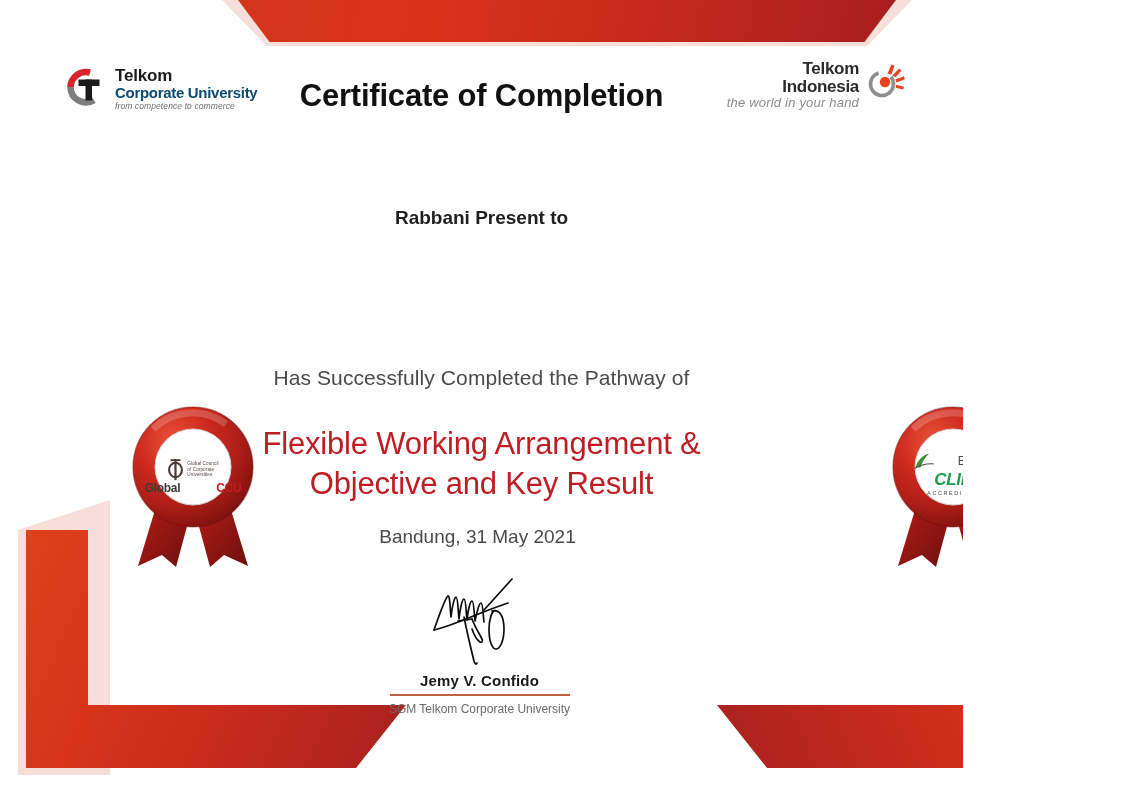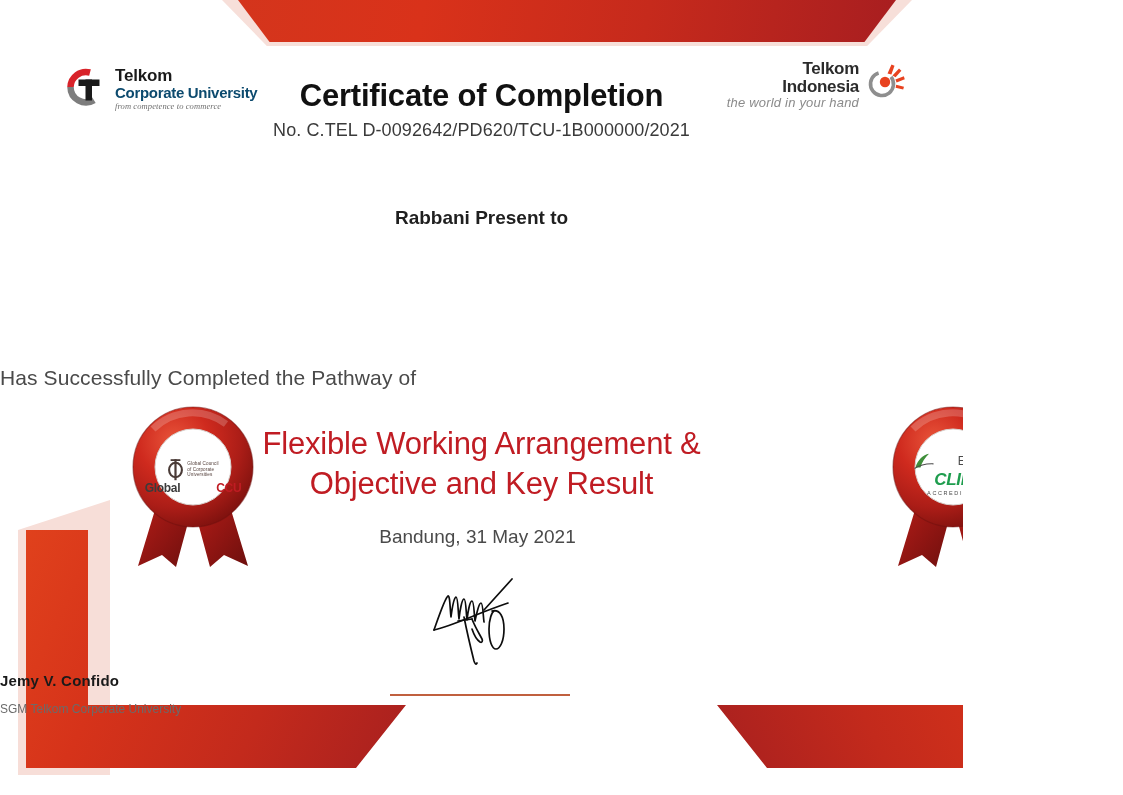--- a/index.html
+++ b/index.html
@@ -67,21 +67,21 @@
   .tcu-words { line-height: 1.0; }
   .tcu-l1 {
     font-size: 17px; font-weight: bold; color: #1a1a1a; letter-spacing: -0.2px;
   }
   .tcu-l2 {
     font-size: 15px; font-weight: bold; color: #0c4a6e; letter-spacing: -0.3px;
     margin-top: 1px;
   }
   .tcu-tag {
     font-size: 8.5px; font-style: italic; color: #6e6e6e;
-    letter-spacing: 0.1px; margin-top: 2px; font-family: Liberation Serif, serif;
+    letter-spacing: 0.1px; margin-top: 2px;
   }
 
   .telkom-logo {
     position: absolute; right: 58px; top: 60px;
     display: flex; align-items: flex-start; gap: 4px;
   }
   .telkom-words { text-align: right; line-height: 1.05; }
   .telkom-l1 { font-size: 17px; font-weight: bold; color: #2b2b2b; letter-spacing: -0.3px; }
   .telkom-l2 { font-size: 17px; font-weight: bold; color: #2b2b2b; letter-spacing: -0.3px; }
   .telkom-tag {
@@ -109,38 +109,39 @@
   }
   .recipient {
     position: absolute; left: 0; right: 0; top: 272px;
     text-align: center;
     font-size: 40px; font-weight: bold; font-style: italic;
     color: #111111; letter-spacing: 0.2px;
     font-family: "DejaVu Serif", serif;
   }
   .completed-line {
     position: absolute; left: 0; right: 0; top: 366px;
-    text-align: left;
+    text-align: center;
     font-size: 21px; color: #4a4a4a; letter-spacing: 0.1px;
   }
   .course {
     position: absolute; left: 0; right: 0; top: 424px;
     text-align: center;
     font-size: 31px; color: #c01c23;
     line-height: 1.28; letter-spacing: -0.2px;
   }
   .place-date {
     position: absolute; left: 0; right: 8px; top: 526px;
     text-align: center;
     font-size: 19px; color: #4a4a4a;
   }
 
   
   .sign-block {
     position: absolute; left: 0; right: 4px; top: 565px;
+    text-align: center;
   }
   .sign-svg { display: block; margin: 0 auto; }
   .signer-name {
     font-size: 15px; font-weight: bold; color: #1a1a1a;
     margin-top: 2px; letter-spacing: 0.2px;
   }
   .sign-rule {
     width: 180px; height: 2px; background: #c0603f;
     margin: 5px auto 0;
   }
@@ -222,21 +223,20 @@
         <path d="M29.5 13.5 L36 6.5 L38.4 8.8 L32.6 15.3 Z"></path>
         <path d="M32.4 17.6 L40.8 14.2 L41.8 17.2 L33.6 20.4 Z"></path>
         <path d="M33.2 22.8 L41 24.8 L40.2 27.6 L32.6 25.8 Z"></path>
       </g>
       <circle cx="19" cy="22" r="11.5" fill="none" stroke="#8e8e8e" stroke-width="3.6" stroke-dasharray="58 20" transform="rotate(-38 19 22)"></circle>
       <circle cx="22" cy="20" r="5.2" fill="#e8421f"></circle>
     </svg>
   </div>
 
   <div class="cert-title">Certificate of Completion</div>
-  <div class="cert-no">No. C.TEL D-0092642/PD620/TCU-1B000000/2021</div>
   <div class="present-to">Rabbani Present to</div>
   <div class="completed-line">Has Successfully Completed the Pathway of</div>
   <div class="course">
     <div>Flexible Working Arrangement &amp;</div>
     <div>Objective and Key Result</div>
   </div>
   <div class="place-date">Bandung, 31 May 2021</div>
 
   <div class="sign-block">
     <svg class="sign-svg" width="120" height="105" viewBox="0 0 120 105">

